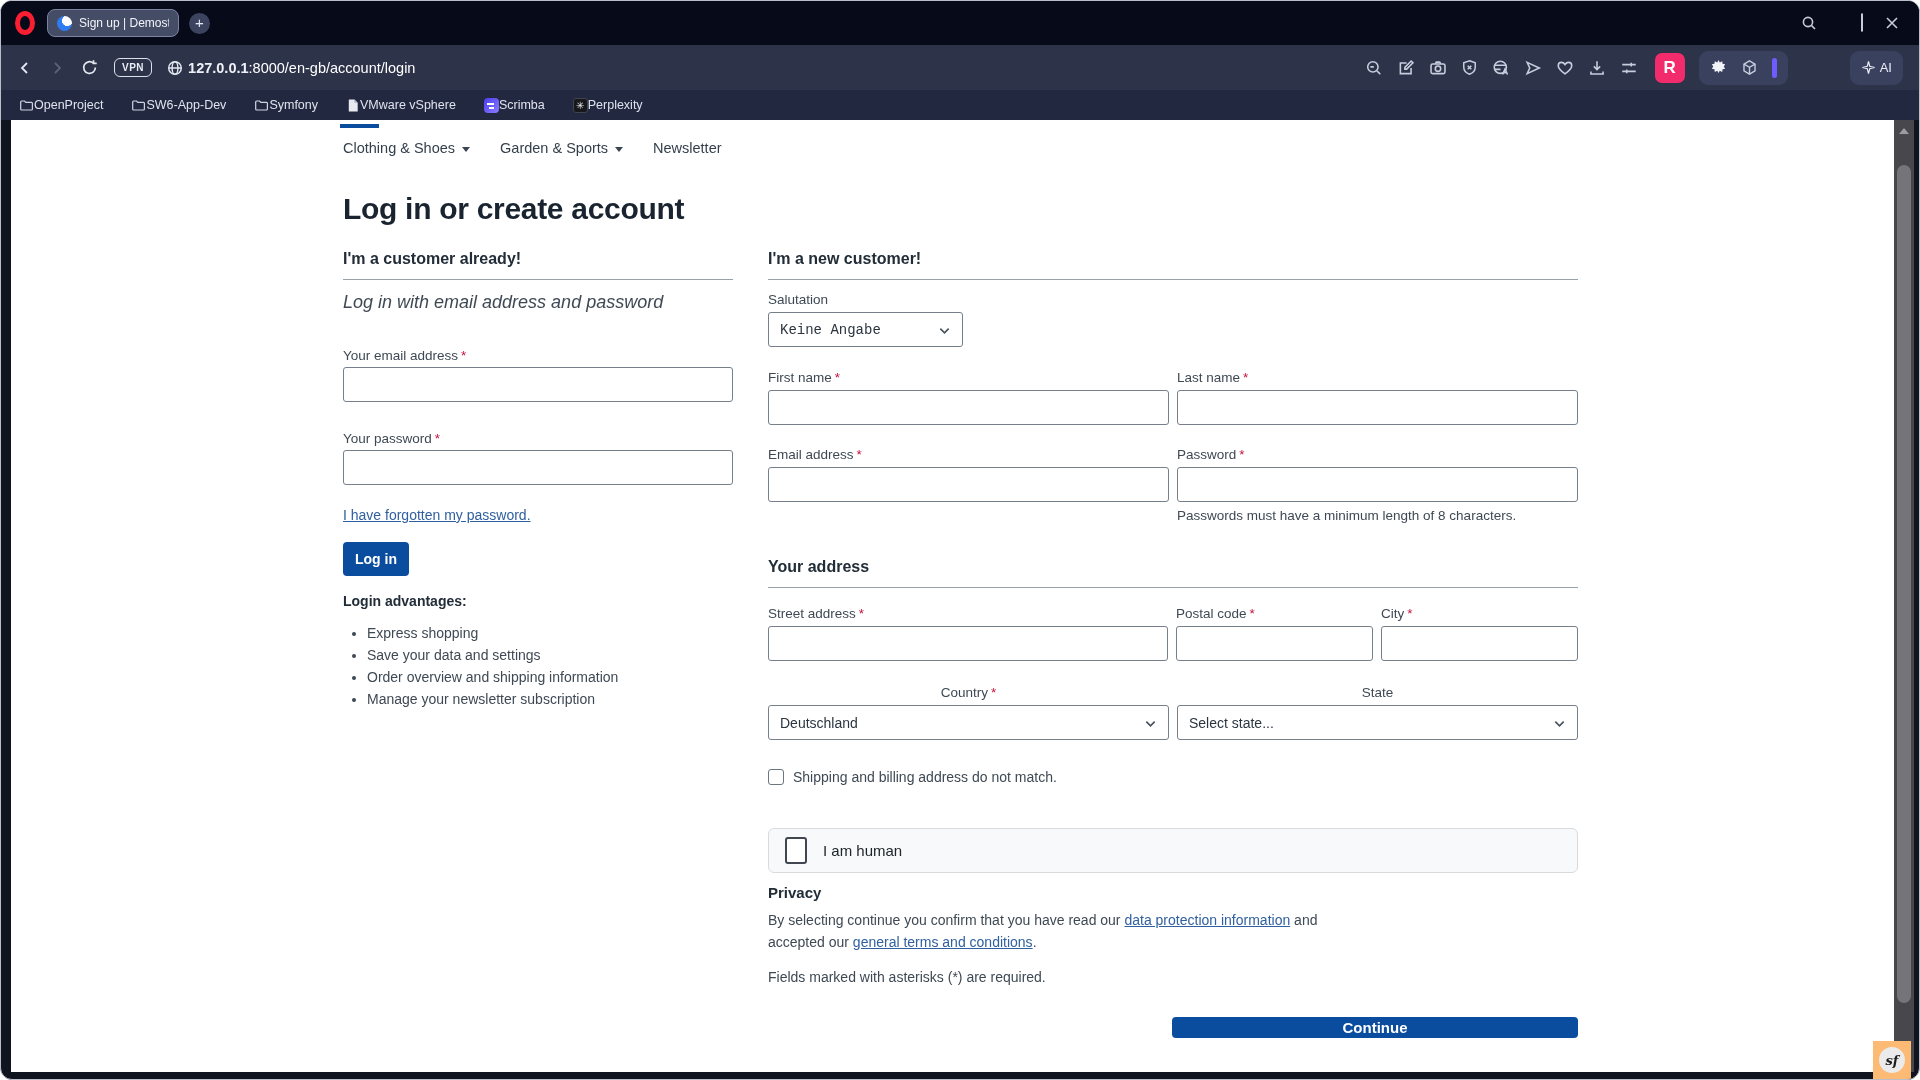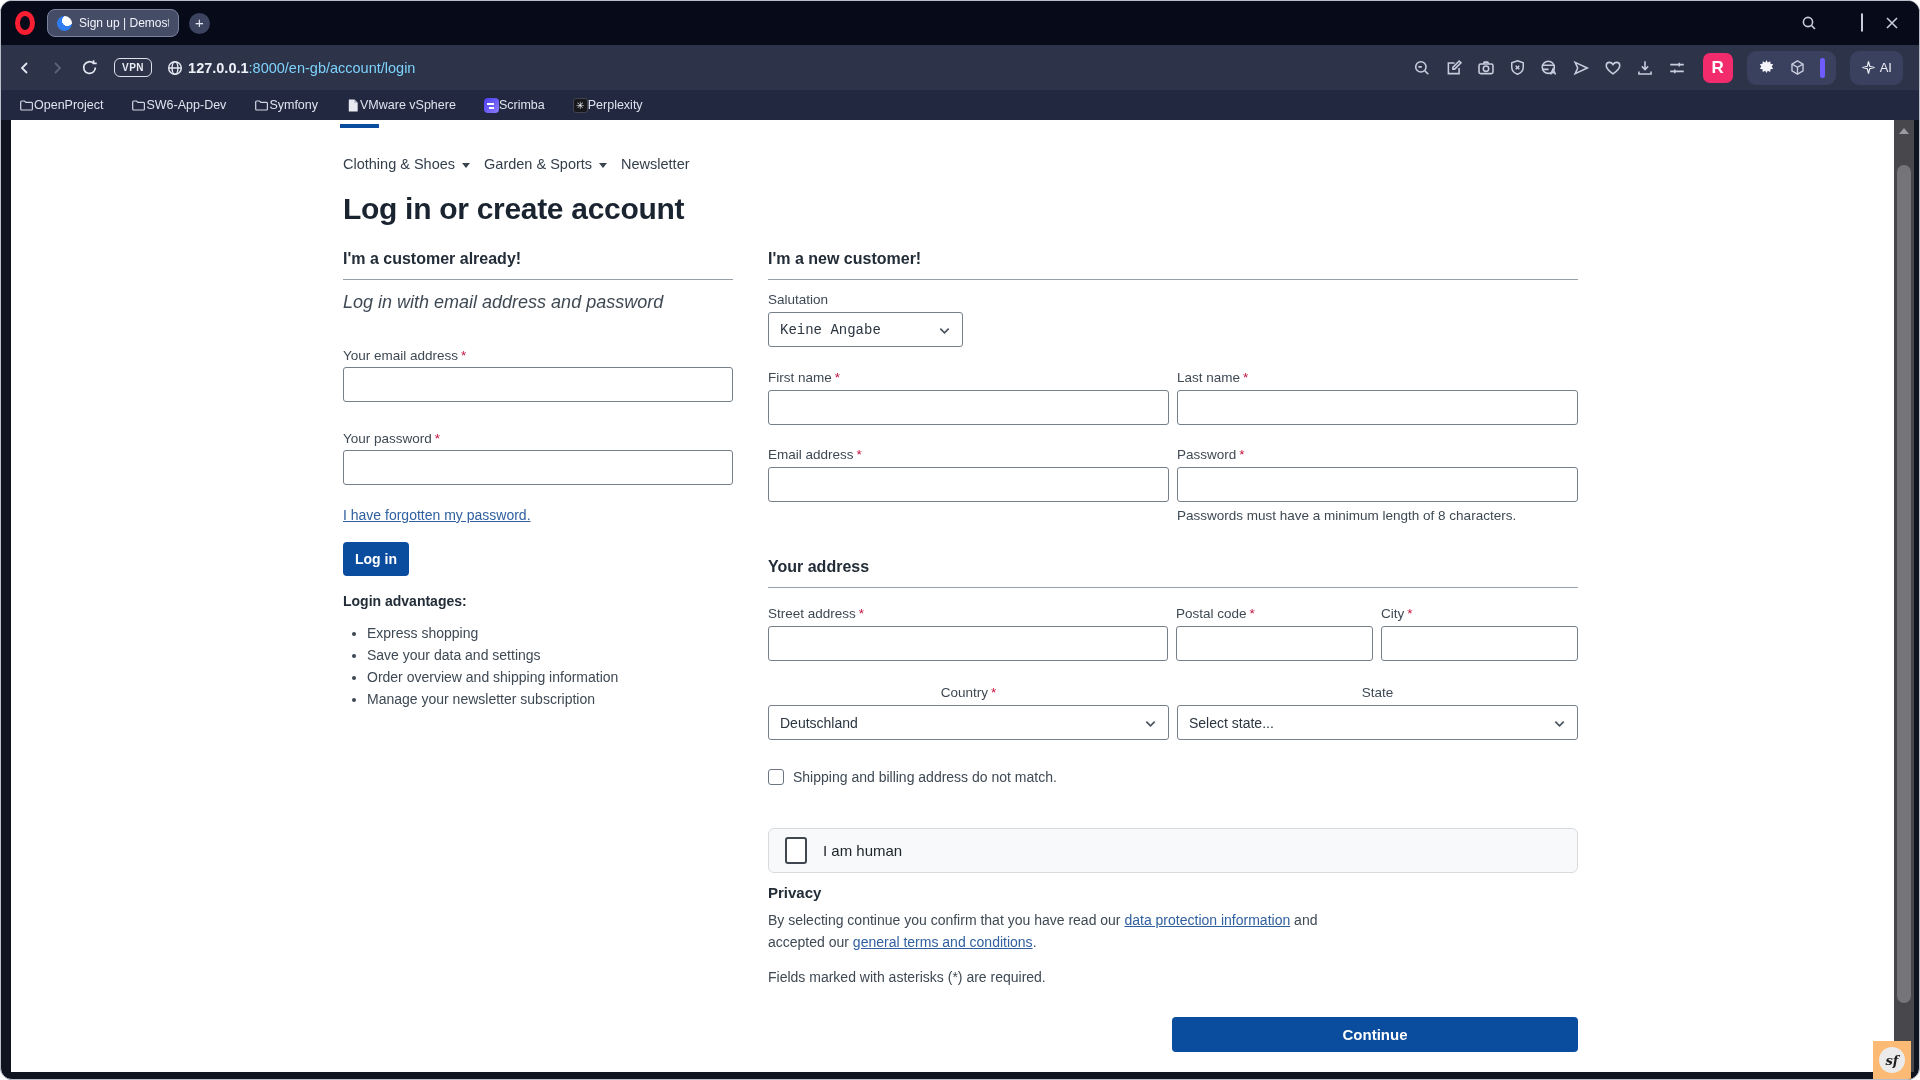--- a/index.html
+++ b/index.html
@@ -26,46 +26,46 @@
 
   
   .toolbar { position:absolute; left:0; top:44px; width:100%; height:45px; background:#2d3349;
              display:flex; align-items:center; padding:0 16px; }
   .toolbar svg { display:block; }
   .nav-ico { margin-right:16px; }
   .vpn-badge { border:1.5px solid #dde1ec; color:#e9ecf5; border-radius:6px; font-size:10px; font-weight:bold;
                letter-spacing:.5px; padding:3px 7px; margin-right:14px; }
   .url { font-size:14.5px; margin-left:4px; white-space:nowrap; }
   .url .host { color:#eef1f8; font-weight:bold; }
-  .url .rest { color:#7dd3fc; }
+  .url .rest { color:#ffffff; }
   .tb-spacer { flex:1; }
   .tb-icons { display:flex; align-items:center; gap:14px; color:#c7cddd; }
   .r-badge { width:30px; height:30px; border-radius:7px; background:#f22b6c; color:#ffffff; font-weight:800;
              font-size:17px; display:flex; align-items:center; justify-content:center; margin-left:3px; }
   .pill { background:#3a415e; border-radius:9px; height:34px; display:flex; align-items:center;
           padding:0 11px; gap:14px; }
   .pin-bar { width:5px; height:20px; border-radius:3px; background:#6f5bff; }
-  .aria { display:flex; align-items:center; gap:4px; color:#e9ecf5; font-size:13px; }
+  .aria { display:flex; align-items:center; gap:4px; color:#e9ecf5; font-size:13px;margin-left:48px; }
 
   
   .bookmarks { position:absolute; left:0; top:89px; width:100%; height:30px; background:#222840;
                display:flex; align-items:center; padding:0 18px; gap:28px; }
   .bm { display:flex; align-items:center; font-size:12.5px; color:#dfe3ed; }
   .bm svg { display:block; }
   .sq-scrimba { width:15px; height:15px; border-radius:4px; background:linear-gradient(135deg,#4b3df0,#8d7bff);
                 position:relative; }
   .sq-scrimba i { position:absolute; left:3px; top:5px; width:7px; height:2px; background:#fff; }
   .sq-scrimba i + i { top:9px; width:5px; left:5px; }
   .sq-pplx { width:15px; height:15px; border-radius:3px; background:#17181c; border:1px solid #41444e;
              color:#e8e8ea; font-size:10px; line-height:13px; text-align:center; }
 
   
   .page { position:absolute; left:10px; top:119px; width:1883px; height:952px; background:#ffffff; color:#3e4954; }
   .active-underline { position:absolute; left:329px; top:4px; width:39px; height:4px; background:#0a4c9e; }
-  .shopnav { position:absolute; left:332px; top:36px; display:flex; align-items:center; gap:14px;
+  .shopnav { position:absolute; left:332px; top:20px; display:flex; align-items:center; gap:30px;
              font-size:14.5px; color:#333f4b; }
   .shopnav .item { display:flex; align-items:center; gap:7px; }
   .caret { width:0; height:0; border-left:4.5px solid transparent; border-right:4.5px solid transparent;
            border-top:5px solid #3a4550; margin-top:2px; }
   .h1 { position:absolute; left:332px; top:72px; font-size:30px; font-weight:bold; color:#1a2430; letter-spacing:-.3px; }
 
   .col { position:absolute; top:128px; }
   .col-login { left:332px; width:390px; }
   .col-reg { left:757px; width:810px; }
   .sec-h { font-size:16px; font-weight:bold; color:#222d38; margin-top:2px; }
@@ -99,21 +99,21 @@
   .addr-h { margin-top:35px; }
   .chkrow { margin-top:29px; display:flex; align-items:center; gap:9px; font-size:14px; color:#3e4954; }
   .chk { width:16px; height:16px; border:1.5px solid #6b7680; border-radius:3px; background:#fff; flex:0 0 auto; }
   .captcha { margin-top:43px; height:45px; background:#f8f9fa; border:1px solid #d8dbde; border-radius:6px;
              display:flex; align-items:center; padding:0 16px; gap:16px; }
   .captcha-chk { width:22px; height:27px; border:2px solid #404750; border-radius:3px; background:#fff; }
   .captcha-lbl { font-size:15px; color:#21262b; }
   .priv-h { font-size:15px; font-weight:bold; color:#222d38; margin-top:11px; }
   .priv-p { font-size:14px; color:#3e4954; line-height:21.5px; margin-top:9px; width:600px; }
   .req-note { font-size:14px; color:#3e4954; margin-top:16px; }
-  .continue-btn { display:block; margin-top:32px; margin-left:auto; width:406px; height:35px; font-size:15px; }
+  .continue-btn { display:block; margin-top:32px; margin-left:auto; width:406px; height:21px; font-size:15px; }
 
   
   .scrollbar { position:absolute; left:1893px; top:119px; width:20px; height:952px; background:#48484c; }
   .sb-thumb { position:absolute; left:3px; top:45px; width:14px; height:838px; background:#757579; border-radius:7px; }
   .sb-up, .sb-dn { position:absolute; left:5px; width:0; height:0;
                    border-left:5px solid transparent; border-right:5px solid transparent; }
   .sb-up { top:8px; border-bottom:6px solid #9b9ca2; }
   .sb-dn { bottom:8px; border-top:6px solid #9b9ca2; }
   .sf-badge { position:absolute; left:1872px; top:1040px; width:38px; height:38px; background:#fdba74;
               display:flex; align-items:center; justify-content:center; z-index:5; }

